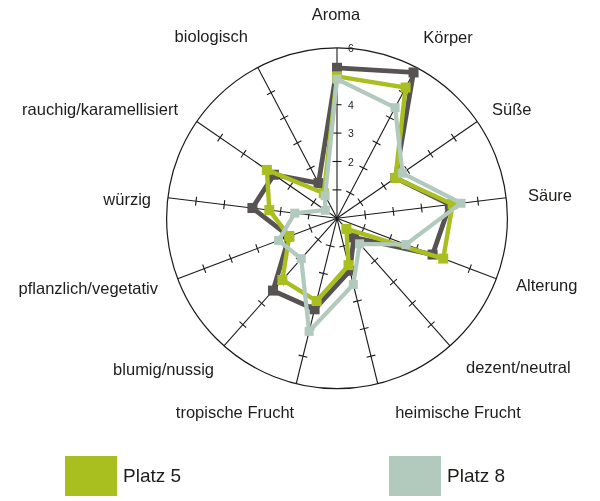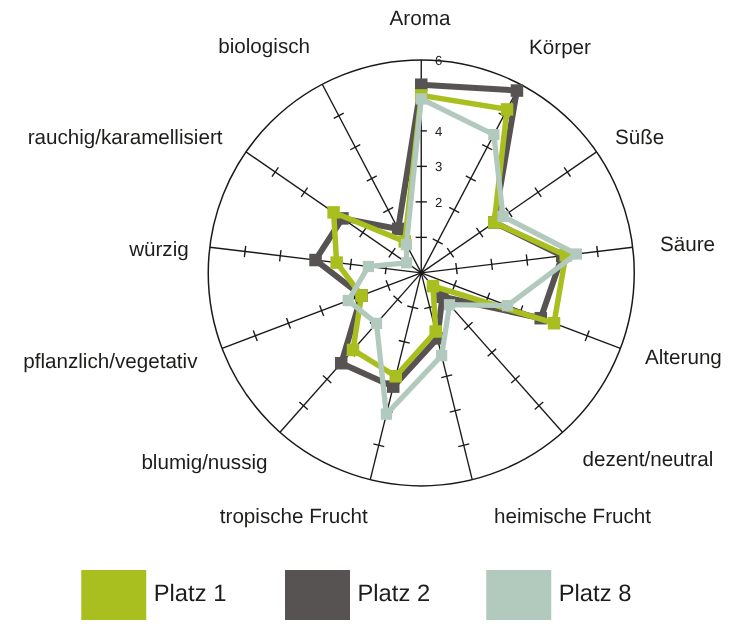--- a/index.html
+++ b/index.html
@@ -155,24 +155,20 @@
       <rect x="296.7179013613267" y="254.18963997131266" width="9" height="9" fill="#b2c9be"></rect>
       <rect x="274.0801851570153" y="235.95571334241765" width="9" height="9" fill="#b2c9be"></rect>
       <rect x="290.2106019634229" y="208.66513742112323" width="9" height="9" fill="#b2c9be"></rect>
       <rect x="320.81362910431005" y="205.73348059641762" width="9" height="9" fill="#b2c9be"></rect>
       <rect x="320.6216757225613" y="191.16774398430397" width="9" height="9" fill="#b2c9be"></rect>
     </svg>
 
   <div id="legend">
     <div class="legend-item" style="left:65px">
       <div class="legend-swatch" style="background: rgb(169, 191, 31);"></div>
-      <div class="legend-label">Platz 1</div>
-    </div>
-    <div class="legend-item" style="left:228px">
-      <div class="legend-swatch" style="background: rgb(87, 83, 82);"></div>
-      <div class="legend-label">Platz 2</div>
+      <div class="legend-label">Platz 5</div>
     </div>
     <div class="legend-item" style="left:389px">
       <div class="legend-swatch" style="background: rgb(178, 201, 190);"></div>
       <div class="legend-label">Platz 8</div>
     </div>
   </div>
 </div>
 
 </body></html>

